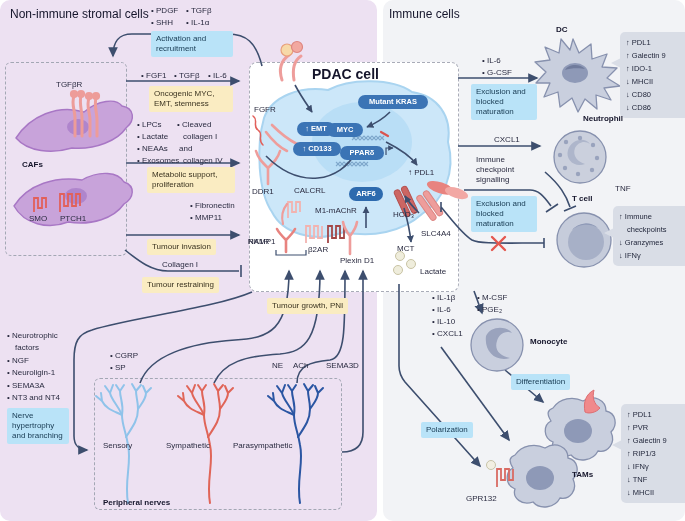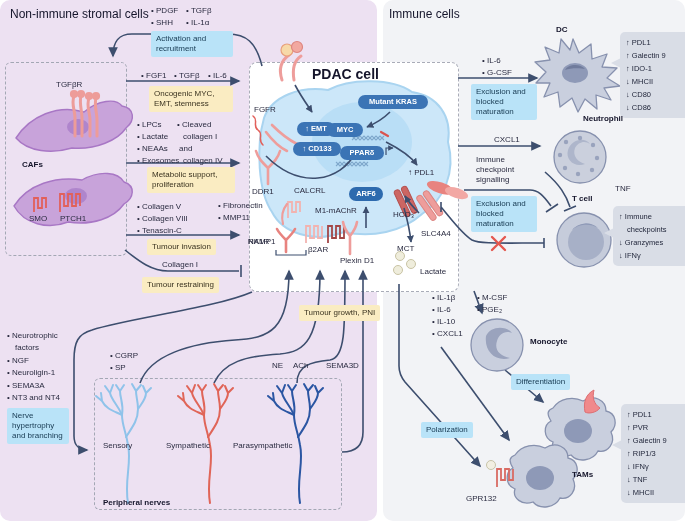--- a/index.html
+++ b/index.html
@@ -229,33 +229,28 @@
     <span>• NEAAs</span>
     <span>• Exosomes</span>
   </div>
   <div class="lbl col" style="left:177px;top:119px;line-height:12px;">
     <span>• Cleaved</span>
     <span style="margin-left:6px;">collagen I</span>
     <span style="margin-left:2px;">and</span>
     <span style="margin-left:6px;">collagen IV</span>
   </div>
   <div class="ybox wrap" style="left:147px;top:167px;width:78px;">Metabolic support, proliferation</div>
-  <div class="lbl col" style="left:137px;top:201px;line-height:12px;">
-    <span>• Collagen V</span>
-    <span>• Collagen VIII</span>
-    <span>• Tenascin-C</span>
-  </div>
-  <div class="lbl col" style="left:190px;top:200px;line-height:12px;margin-left:28px;">
+  <div class="lbl col" style="left:190px;top:200px;line-height:12px;">
     <span>• Fibronectin</span>
     <span>• MMP11</span>
   </div>
   <div class="ybox" style="left:147px;top:239px;">Tumour invasion</div>
   <div class="lbl" style="left:162px;top:260px;">Collagen I</div>
   <div class="ybox" style="left:142px;top:277px;">Tumour restraining</div>
-  <div class="ybox" style="left:267px;top:305px;margin-left:32px;">Tumour growth, PNI</div>
+  <div class="ybox" style="left:267px;top:298px;">Tumour growth, PNI</div>
   <div class="lbl col" style="left:7px;top:330px;line-height:12.4px;">
     <span>• Neurotrophic</span>
     <span style="margin-left:8px;">factors</span>
     <span>• NGF</span>
     <span>• Neuroligin-1</span>
     <span>• SEMA3A</span>
     <span>• NT3 and NT4</span>
   </div>
   <div class="bbox wrap" style="left:7px;top:408px;width:52px;">Nerve hypertrophy and branching</div>
   <div class="lbl col" style="left:110px;top:350px;line-height:12px;">

